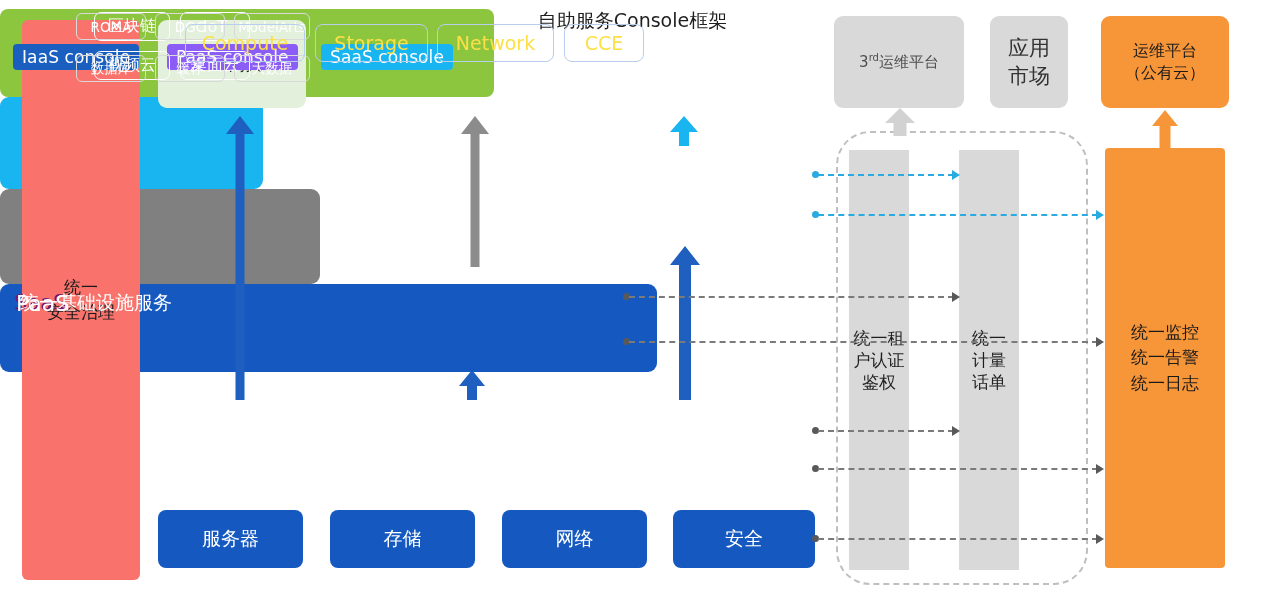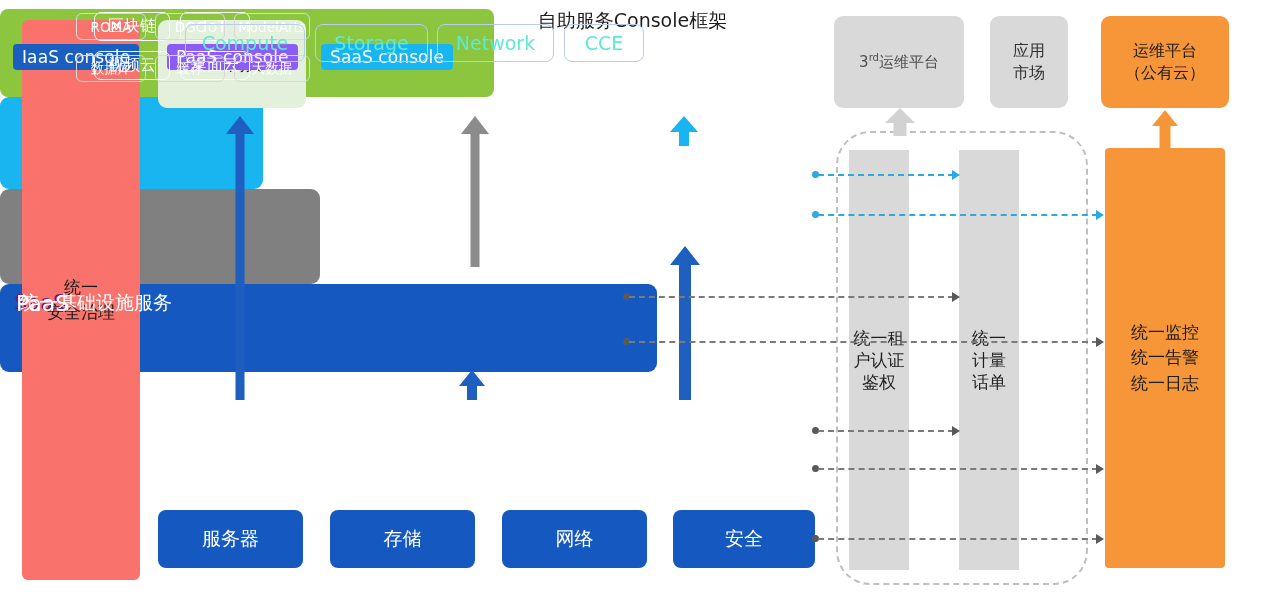--- a/index.html
+++ b/index.html
@@ -51,21 +51,21 @@
   #chip-saas{left:321px;background:#19B5F0;}
 
   
   #third-cloud{
     left:834px;top:16px;width:130px;height:92px;
     background:#D9D9D9;color:#4d4d4d;border-radius:9px;font-size:15px;
   }
   #third-cloud sup{font-size:10px;vertical-align:super;}
   #app-market{
     left:990px;top:16px;width:78px;height:92px;
-    background:#D9D9D9;color:#333;border-radius:9px;font-size:16px;line-height:1.35;
+    background:#D9D9D9;color:#333;border-radius:9px;font-size:21px;line-height:1.35;
   }
 
   
   #ops-platform{
     left:1101px;top:16px;width:128px;height:92px;
     background:#F79639;color:#1a1a1a;border-radius:9px;font-size:16px;line-height:1.4;
   }
 
   
   #saas-block{
@@ -112,21 +112,21 @@
     left:158px;top:400px;width:657px;height:88px;
     background:#1559C0;border-radius:9px;display:block;
   }
   #iaas-label{
     position:absolute;left:20px;top:50%;transform:translateY(-50%);
     color:#fff;font-size:19px;
   }
   .iaas-chip{
     position:absolute;top:24px;height:38px;border:1.5px solid #b9cdec;border-radius:8px;
     display:flex;align-items:center;justify-content:center;
-    color:#5eead4;font-size:19px;box-sizing:border-box;
+    color:#fde047;font-size:19px;box-sizing:border-box;
   }
   #iaas-c0{left:185px;width:120px;}
   #iaas-c1{left:315px;width:113px;}
   #iaas-c2{left:437px;width:117px;}
   #iaas-c3{left:564px;width:80px;}
 
   
   .res-box{
     position:absolute;top:510px;height:58px;background:#1559C0;
     color:#fff;border-radius:8px;font-size:19px;

